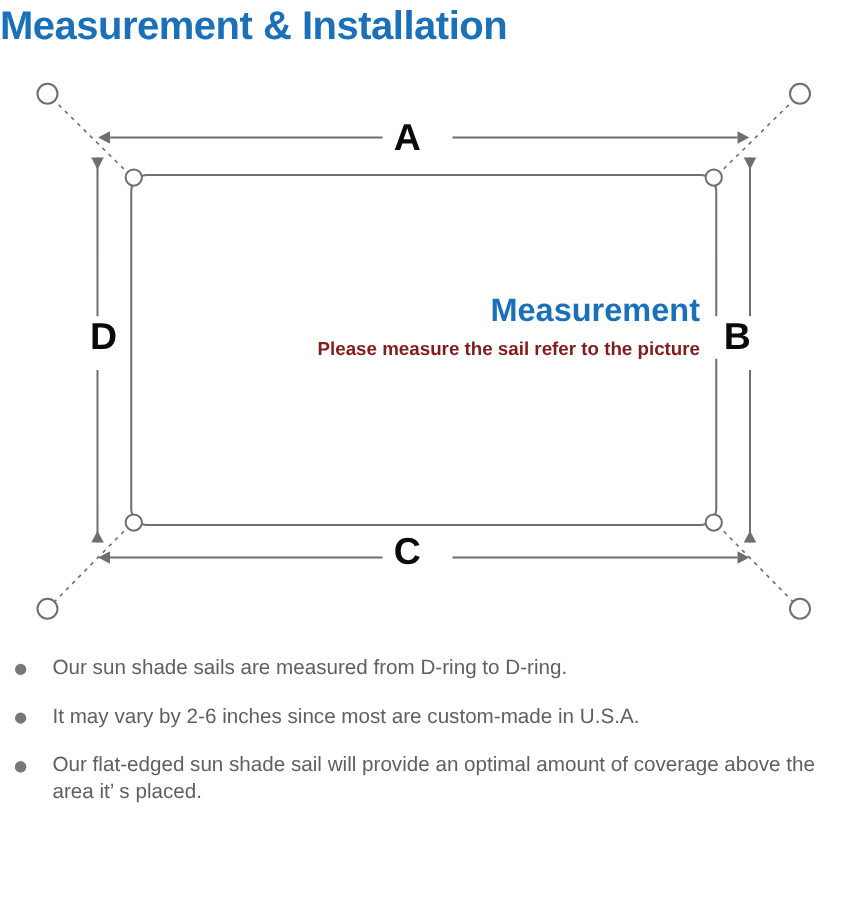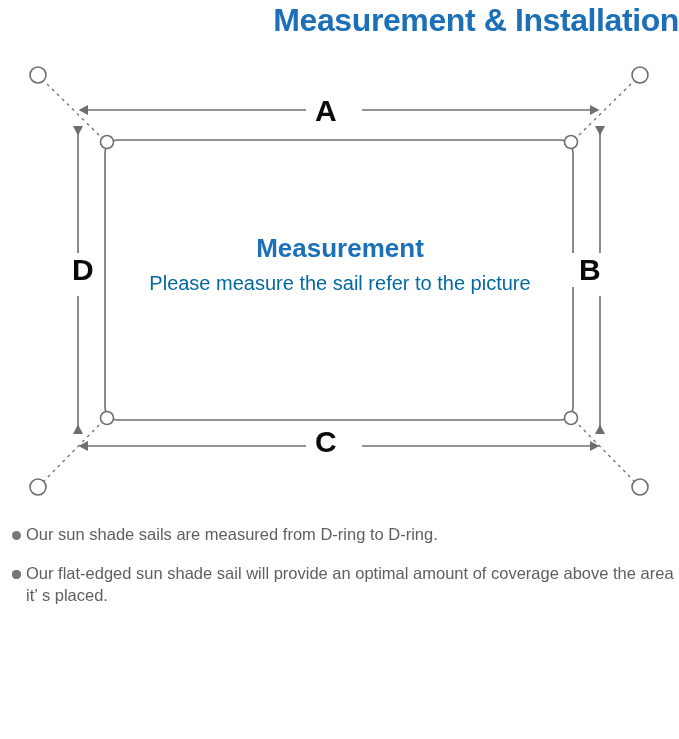--- a/index.html
+++ b/index.html
@@ -24,21 +24,21 @@
   }
 
   
   .title {
     position: absolute;
     left: 0;
     top: 0;
     width: 679px;
     height: 44px;
     line-height: 40px;
-    text-align: right;
+    text-align: left;
     font-family: "Liberation Sans", sans-serif;
     font-weight: bold;
     font-size: 32px;
     letter-spacing: -0.4px;
     color: #1b70b8;
     white-space: nowrap;
   }
 
   
   .diagram {
@@ -68,49 +68,50 @@
   .label-a { left: 306px; top: 46px; }
   .label-c { left: 306px; top: 377px; }
   .label-b { left: 570px; top: 205px; }
   .label-d { left: 63px;  top: 205px; }
 
   .center-block {
     position: absolute;
     left: 120px;
     top: 186px;
     width: 440px;
-    text-align: center;
+    text-align: right;
   }
   .center-title {
     font-family: "Liberation Sans", sans-serif;
     font-weight: bold;
     font-size: 26px;
     color: #1b70b8;
     line-height: 1.1;
     white-space: nowrap;
   }
   .center-sub {
     margin-top: 8px;
     font-family: "Liberation Sans", sans-serif;
-    font-size: 20px;
-    color: #0369a1;
+    font-size: 15px;
+    color: #7f1d1d;
     line-height: 1.2;
     white-space: nowrap;
+    font-weight: bold;
   }
 
   
   .notes {
     position: absolute;
     left: 0;
     top: 524px;
     width: 679px;
   }
   .note-item {
     position: relative;
-    padding-left: 26px;
+    padding-left: 42px;
     padding-right: 4px;
     margin-bottom: 17px;
     font-family: "Liberation Sans", sans-serif;
     font-size: 16.5px;
     line-height: 1.32;
     color: #606062;
   }
   .note-item .bullet {
     position: absolute;
     left: 12px;
@@ -206,20 +207,24 @@
 
   </div>
 
   <div class="notes">
     <div class="note-item">
       <span class="bullet"></span>
       <span>Our sun shade sails are measured from D-ring to D-ring.</span>
     </div>
     <div class="note-item">
       <span class="bullet"></span>
+      <span>It may vary by 2-6 inches since most are custom-made in U.S.A.</span>
+    </div>
+    <div class="note-item">
+      <span class="bullet"></span>
     </div>
     <div class="note-item">
       <span class="bullet"></span>
       <span>Our flat-edged sun shade sail will provide an optimal amount of coverage above the area it’ s placed.</span>
     </div>
   </div>
 
 </div>
 
 </body></html>

